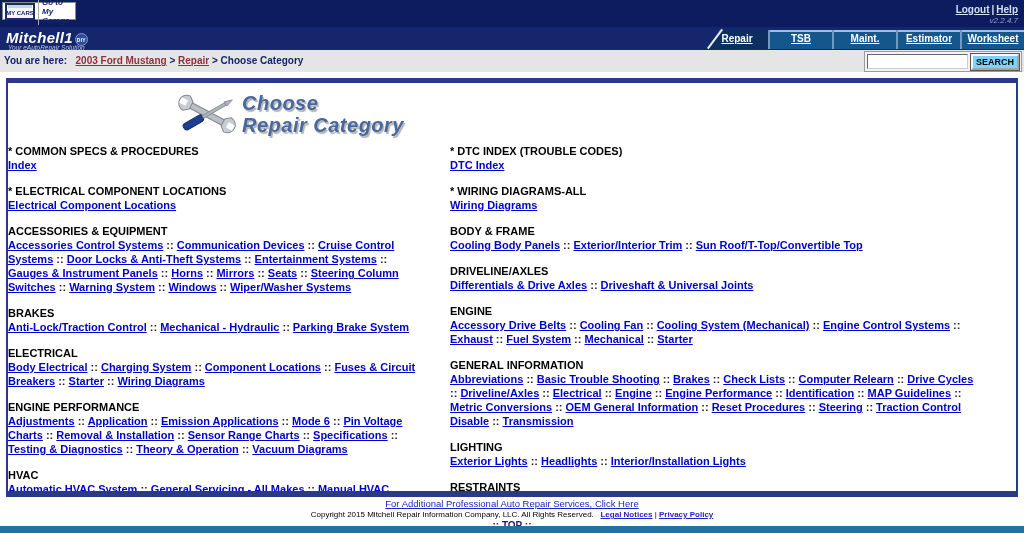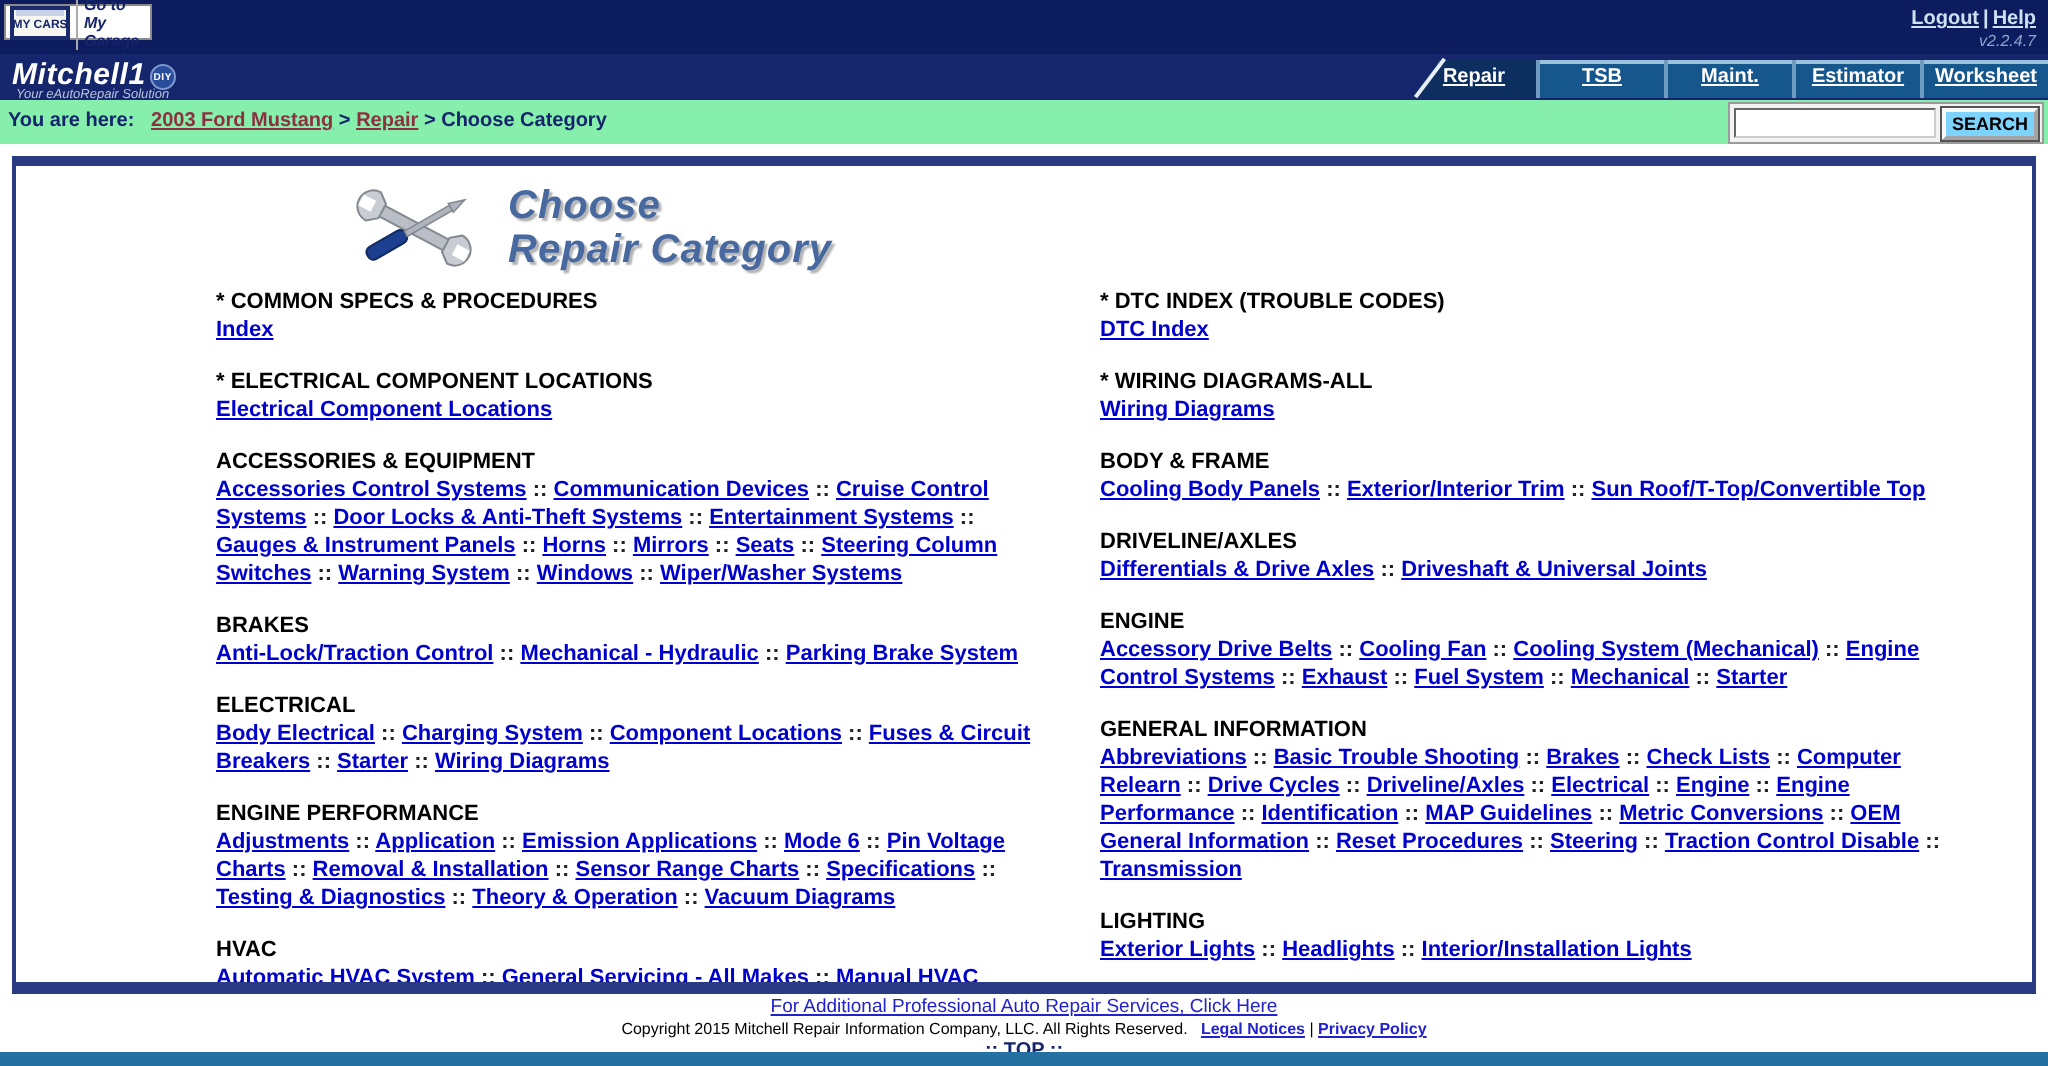--- a/index.html
+++ b/index.html
@@ -37,42 +37,42 @@
     clip-path:polygon(14px 0,100% 0,100% 100%,0 100%);
     box-shadow: inset 0 2px 0 #9dc2dc; display:flex; z-index:2; }
   .tab { flex:1; text-align:center; font-size:10px; line-height:18px; border-left:2px solid #6f9cc0; cursor:pointer; }
   .tab:first-child { border-left:none; }
   .tab.active { background:#0c2f60; }
   .tab-label { color:#fff; font-weight:bold; text-decoration:underline; }
   .diag { position:absolute; left:703px; top:38px; width:24px; height:2px; background:#e8eef5;
     transform:rotate(-53deg); z-index:2; }
 
   
-  .breadcrumbrow { position:absolute; top:50px; left:0; right:0; height:22px; background:#86efac;
+  .breadcrumbrow { position:absolute; top:50px; left:0; right:0; height:22px; background:#e5e5e5;
     font-size:10px; padding:5px 0 0 4px; color:#16246b; font-weight:bold; }
   .bc-link { color:#8c3040; text-decoration:underline; font-weight:bold; }
   .bc-sep { color:#16246b; }
   .bc-current { color:#16246b; }
   .searchpanel { position:absolute; top:51px; right:2px; width:158px; height:21px; border:1px solid #9b9b9b;
     background:#f2f2f2; display:flex; align-items:center; padding:1px 2px; }
   .searchpanel input { flex:1; height:15px; min-width:0; border:1px solid #666;
     border-right-color:#ccc; border-bottom-color:#ccc; font-size:10px; padding:0 2px;
     font-family:"Liberation Sans", sans-serif; }
   .searchpanel button { margin-left:3px; font-size:9px; font-weight:bold; background:#7dd3fc;
     border:2px outset #f8f8f8; outline:1px solid #555; padding:1px 3px;
     font-family:"Liberation Sans", sans-serif; cursor:pointer; }
 
   
   .mainbox { position:absolute; left:6px; right:6px; top:78px; bottom:36px; background:#fff;
     border:2px solid #2a3a85; border-top-width:5px; border-bottom-width:6px; overflow:hidden; }
-  .pagetitle { margin:8px 4px 8px 168px; display:flex; gap:16px; align-items:center; }
+  .pagetitle { margin:8px 4px 8px 168px; display:flex; gap:4px; align-items:center; }
   .title-text { font-size:20px; font-weight:bold; font-style:italic; color:#47699f;
     line-height:22px; text-shadow:1.5px 1.5px 1px #b3b3b3; letter-spacing:0.5px; }
 
-  .cols { display:flex; margin-left:100px; }
+  .cols { display:flex; }
   .col-left { width:442px; padding-right:24px; }
   .col-right { flex:1; padding-right:40px; }
   .section { margin-bottom:13px; }
   .sec-title { font-weight:bold; font-size:11px; color:#000; line-height:13px; }
   .sec-links { font-size:11px; line-height:14px; }
   .cat-link { color:#0000cc; font-weight:bold; text-decoration:underline; }
   .sep { color:#222; font-weight:bold; }
 
   
   .footer { position:absolute; left:0; right:0; bottom:7px; height:29px; background:#fff;

